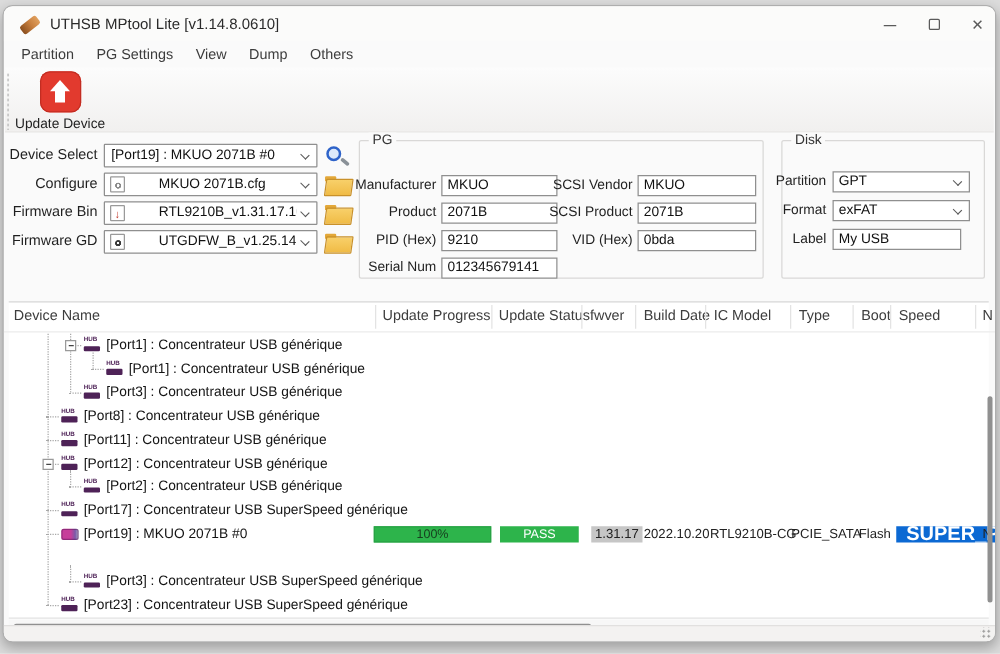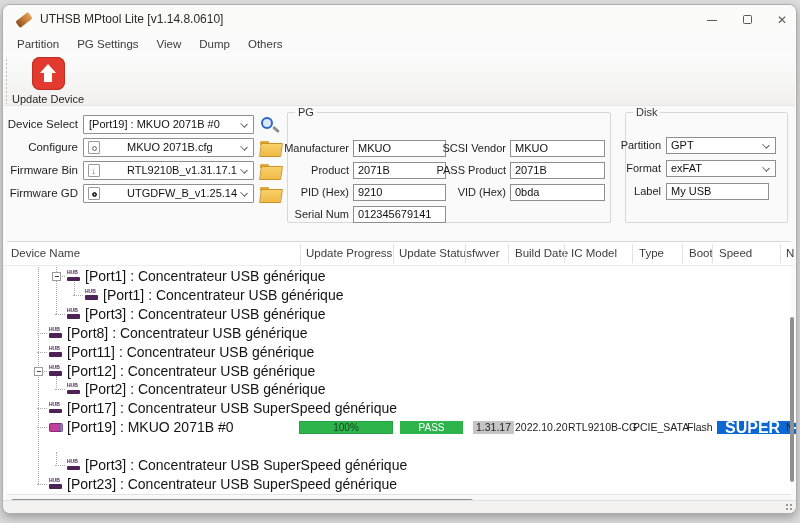--- a/index.html
+++ b/index.html
@@ -61,21 +61,21 @@
   .g-combo .combo-text{left:4px;line-height:15px;}
   .g-combo .chev{top:4px;}
 
   
   .listarea{position:absolute;left:4px;right:5px;top:236px;height:254px;background:#fff;border-top:1px solid #d6d6d6;border-bottom:1px solid #e2e2e2;}
   .table-header{position:absolute;left:0;top:236px;width:795px;height:25px;border-bottom:1px solid #ececec;}
   .hcell{position:absolute;top:0;font-size:11.5px;line-height:25px;color:#3d3d3d;white-space:nowrap;}
   .hsep{position:absolute;top:3px;width:1px;height:19px;background:#e3e3e3;}
   .device-tree{position:absolute;left:0;top:0;width:795px;height:510px;pointer-events:none;}
   .trow{position:absolute;left:0;width:782px;height:19px;}
-  .tlabel{position:absolute;top:0;font-size:14px;line-height:19px;color:#141414;white-space:nowrap;}
+  .tlabel{position:absolute;top:0;font-size:11px;line-height:19px;color:#141414;white-space:nowrap;}
   .dash{position:absolute;top:9px;width:10px;border-top:1px dotted #a8a8a8;}
   .vline{position:absolute;width:0;border-left:1px dotted #a8a8a8;}
   .expander{position:absolute;top:5px;width:9px;height:9px;background:#fff;border:1px solid #9a9a9a;}
   .expander::after{content:"";position:absolute;left:1.5px;top:3px;width:4px;height:1px;background:#444;}
   .hubicon{position:absolute;top:3px;width:14px;height:13px;}
   .hubicon::before{content:"HUB";display:block;font-size:5px;font-weight:bold;color:#4e2257;line-height:5px;letter-spacing:0;}
   .hubicon::after{content:"";display:block;margin-top:1.5px;width:13px;height:4.5px;background:#4e2257;border-radius:1px;}
   .usbicon{position:absolute;top:5px;width:14px;height:9px;border-radius:2px;background:linear-gradient(90deg,#c73e9a 55%,#7a5aa8 80%,#b9b9c9);box-shadow:inset 0 0 0 1px rgba(90,20,90,.5);}
   .cell{position:absolute;top:3px;font-size:10.5px;line-height:13px;color:#222;white-space:nowrap;}
   .pbar{position:absolute;top:3px;left:296px;width:94px;height:13px;border:1px solid #28a245;background:#2db44b;}
@@ -180,21 +180,21 @@
     <span class="group-label">PG</span>
     <div class="g-row" style="left:0;top:27px;width:324px;">
       <span class="g-label" style="right:263px;">Manufacturer</span>
       <span class="g-input" style="left:65px;width:93px;">MKUO</span>
       <span class="g-label" style="right:106px;">SCSI Vendor</span>
       <span class="g-input" style="left:222px;width:95px;">MKUO</span>
     </div>
     <div class="g-row" style="left:0;top:49px;width:324px;">
       <span class="g-label" style="right:263px;">Product</span>
       <span class="g-input" style="left:65px;width:93px;">2071B</span>
-      <span class="g-label" style="right:106px;">PASS Product</span>
+      <span class="g-label" style="right:106px;">SCSI Product</span>
       <span class="g-input" style="left:222px;width:95px;">2071B</span>
     </div>
     <div class="g-row" style="left:0;top:71px;width:324px;">
       <span class="g-label" style="right:263px;">PID (Hex)</span>
       <span class="g-input" style="left:65px;width:93px;">9210</span>
       <span class="g-label" style="right:106px;">VID (Hex)</span>
       <span class="g-input" style="left:222px;width:95px;">0bda</span>
     </div>
     <div class="g-row" style="left:0;top:93px;width:324px;">
       <span class="g-label" style="right:263px;">Serial Num</span>

